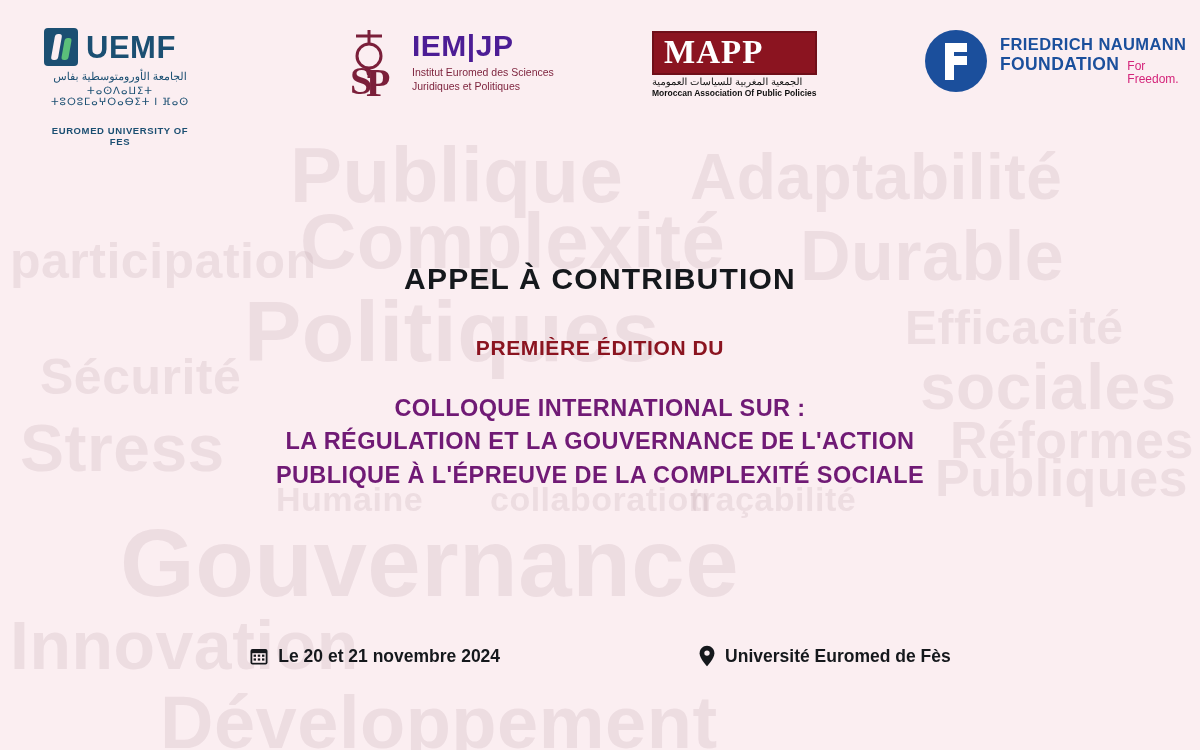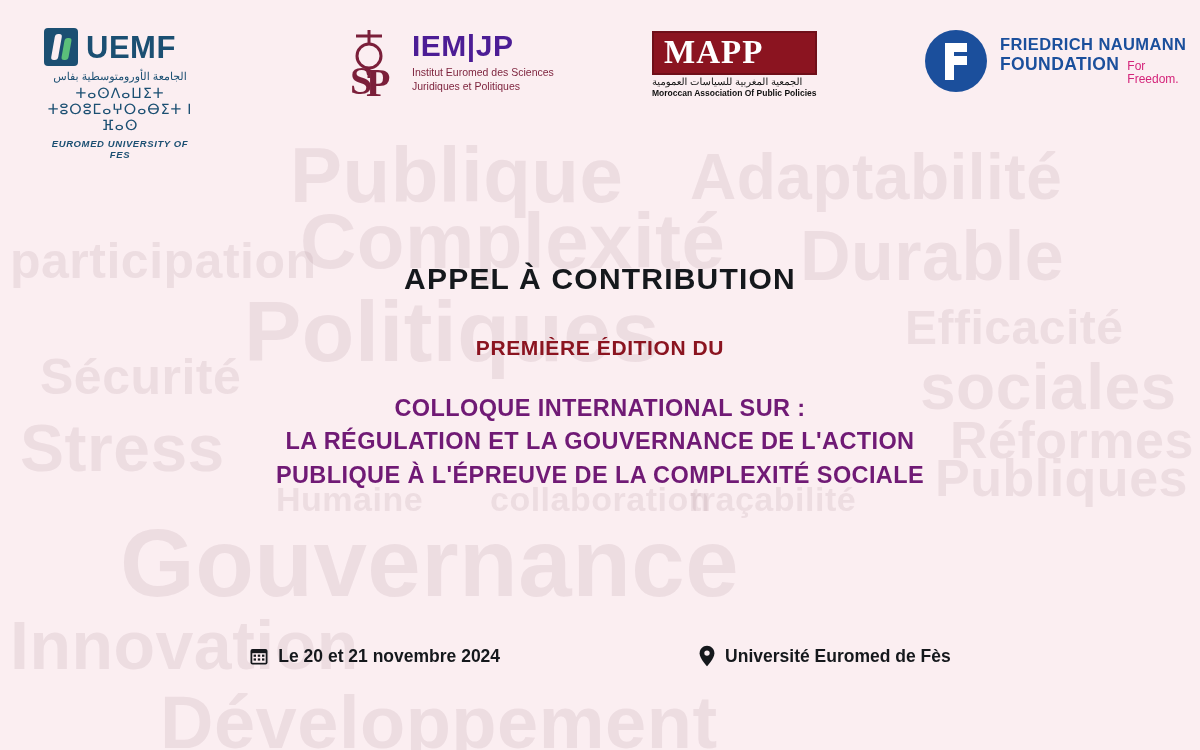--- a/index.html
+++ b/index.html
@@ -84,36 +84,35 @@
   }
   .uemf-ar {
     font-size: 11px;
     color: #1b4f72;
     text-align: center;
     letter-spacing: 2px;
     margin-top: 4px;
     width: 152px;
   }
   .uemf-tif {
-    font-size: 14px;
+    font-size: 10px;
     color: #1b4f72;
     text-align: center;
     letter-spacing: 1px;
     margin-top: 2px;
     width: 152px;
   }
   .uemf-en {
     font-size: 9.5px;
     color: #1b4f72;
     text-align: center;
     letter-spacing: 0.6px;
-    margin-top: 5px;
+    margin-top: 18px;
     width: 152px;
     font-weight: bold;
-    font-style: italic;
   }
 
   
   .logo-iemjp { left: 336px; top: 26px; }
   .iemjp-row { display: flex; align-items: center; }
   .iemjp-mark {
     width: 66px; height: 72px;
     position: relative;
     margin-right: 10px;
   }

